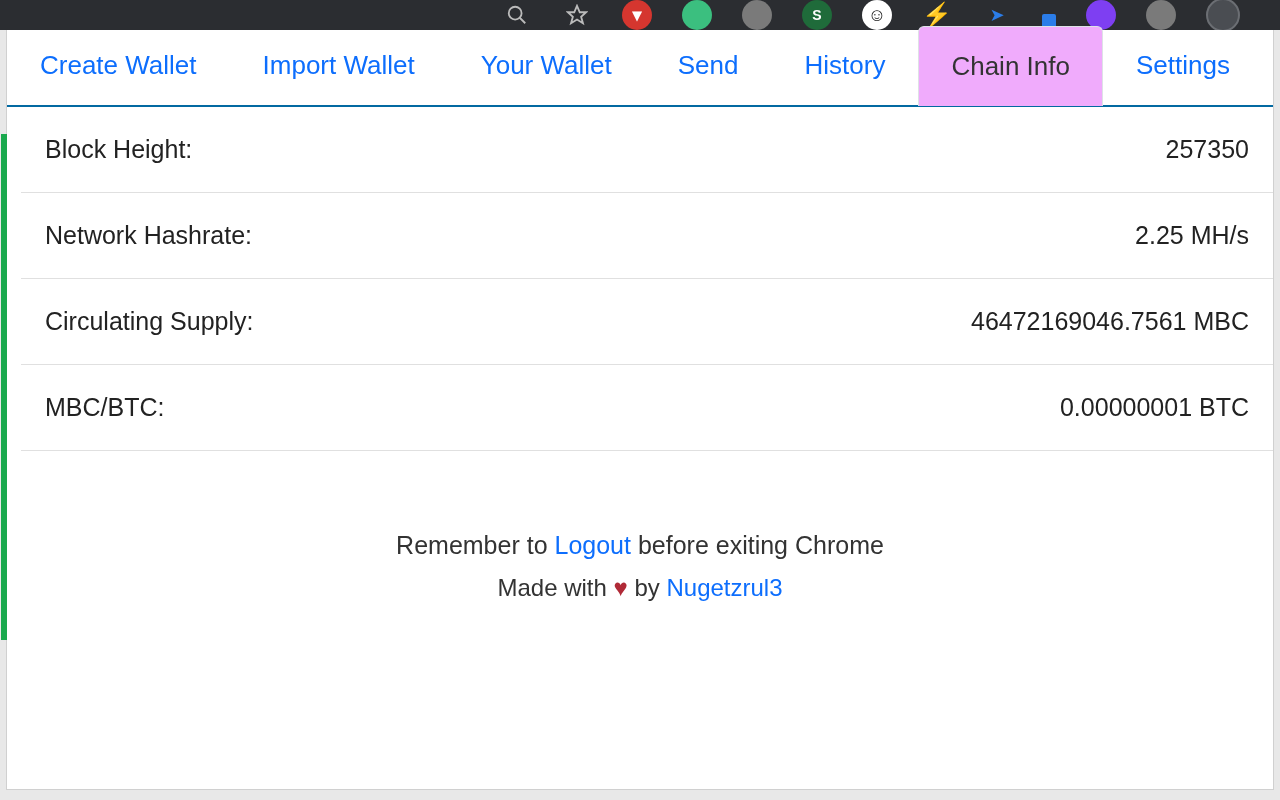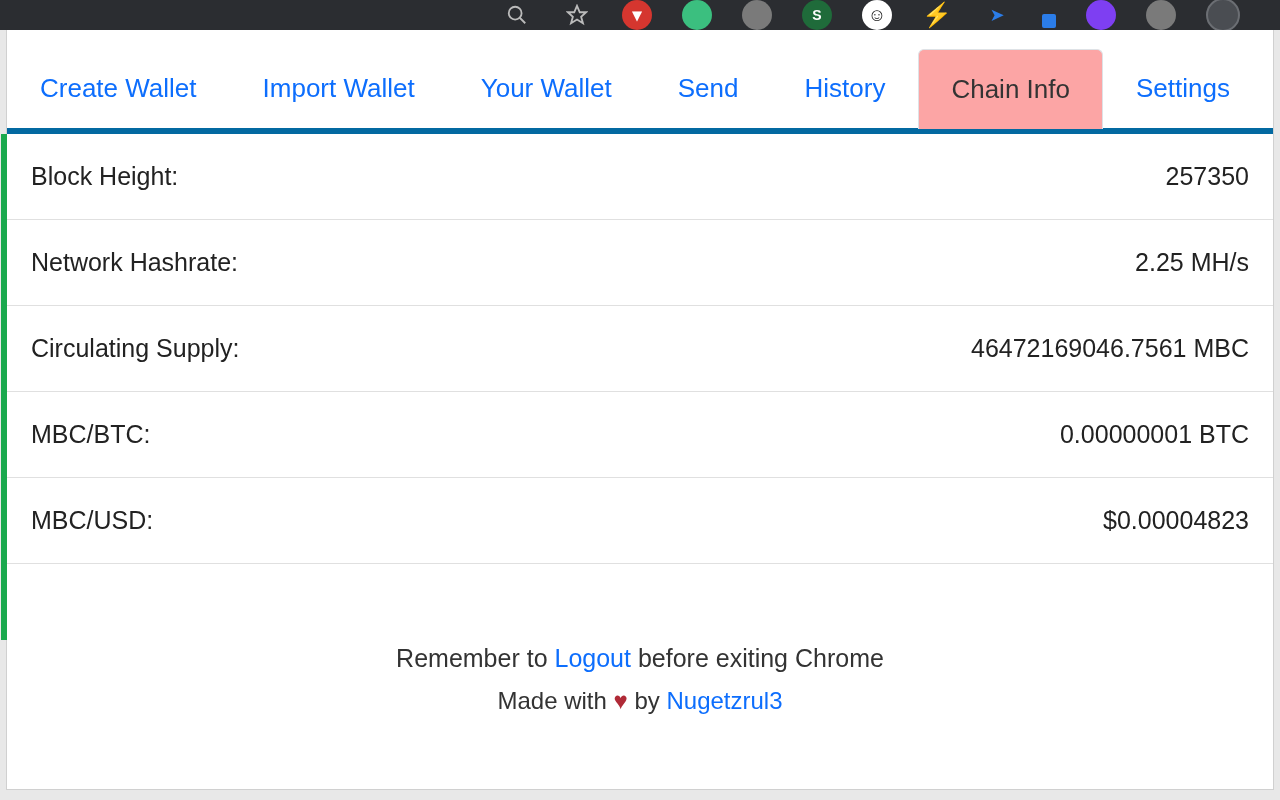--- a/index.html
+++ b/index.html
@@ -42,50 +42,51 @@
   border:1px solid #d0d0d0;
   border-top:none;
   min-height: 760px;
   position:relative;
 }
 .left-green { position:absolute; left:-6px; top:104px; width:6px; height:506px; background:#1aa94e; }
 
 .tabs {
   display:flex;
   align-items:flex-end;
-  height:104px;
-  border-bottom:6px solid #0369a1;
+  height:77px;
+  border-bottom:2px solid #0369a1;
 }
 .tab {
   padding: 24px 32px 24px 32px;
   font-size: 26px;
   color:#0d6efd;
   cursor:pointer;
   border:1px solid transparent;
   border-bottom:none;
   border-top-left-radius:6px;
   border-top-right-radius:6px;
   white-space:nowrap;
 }
 .tab.active {
   color:#333;
   border-color:#dee2e6;
-  background:#fca5a5;
+  background:#f0abfc;
   margin-bottom:-1px;
 }
 
 .info-list { }
 .info-row {
   display:flex;
   justify-content:space-between;
   align-items:center;
   padding: 28px 24px;
   border-bottom:1px solid #e0e0e0;
   font-size:25px;
   color:#222;
+  margin-left:14px;
 }
 .info-row .label { }
 .info-row .value { text-align:right; }
 
 .footer {
   text-align:center;
   margin-top:80px;
   font-size:25px;
   color:#333;
 }
@@ -145,24 +146,20 @@
       <span class="value">2.25 MH/s</span>
     </div>
     <div class="info-row">
       <span class="label">Circulating Supply:</span>
       <span class="value">46472169046.7561 MBC</span>
     </div>
     <div class="info-row">
       <span class="label">MBC/BTC:</span>
       <span class="value">0.00000001 BTC</span>
     </div>
-    <div class="info-row">
-      <span class="label">MBC/USD:</span>
-      <span class="value">$0.00004823</span>
-    </div>
   </div>
 
   <div class="footer">
     <div class="line1">
       <span>Remember to </span><a href="#">Logout</a><span> before exiting Chrome</span>
     </div>
     <div class="line2">
       <span>Made with </span><span class="heart">♥</span><span> by </span><a href="#">Nugetzrul3</a>
     </div>
   </div>

